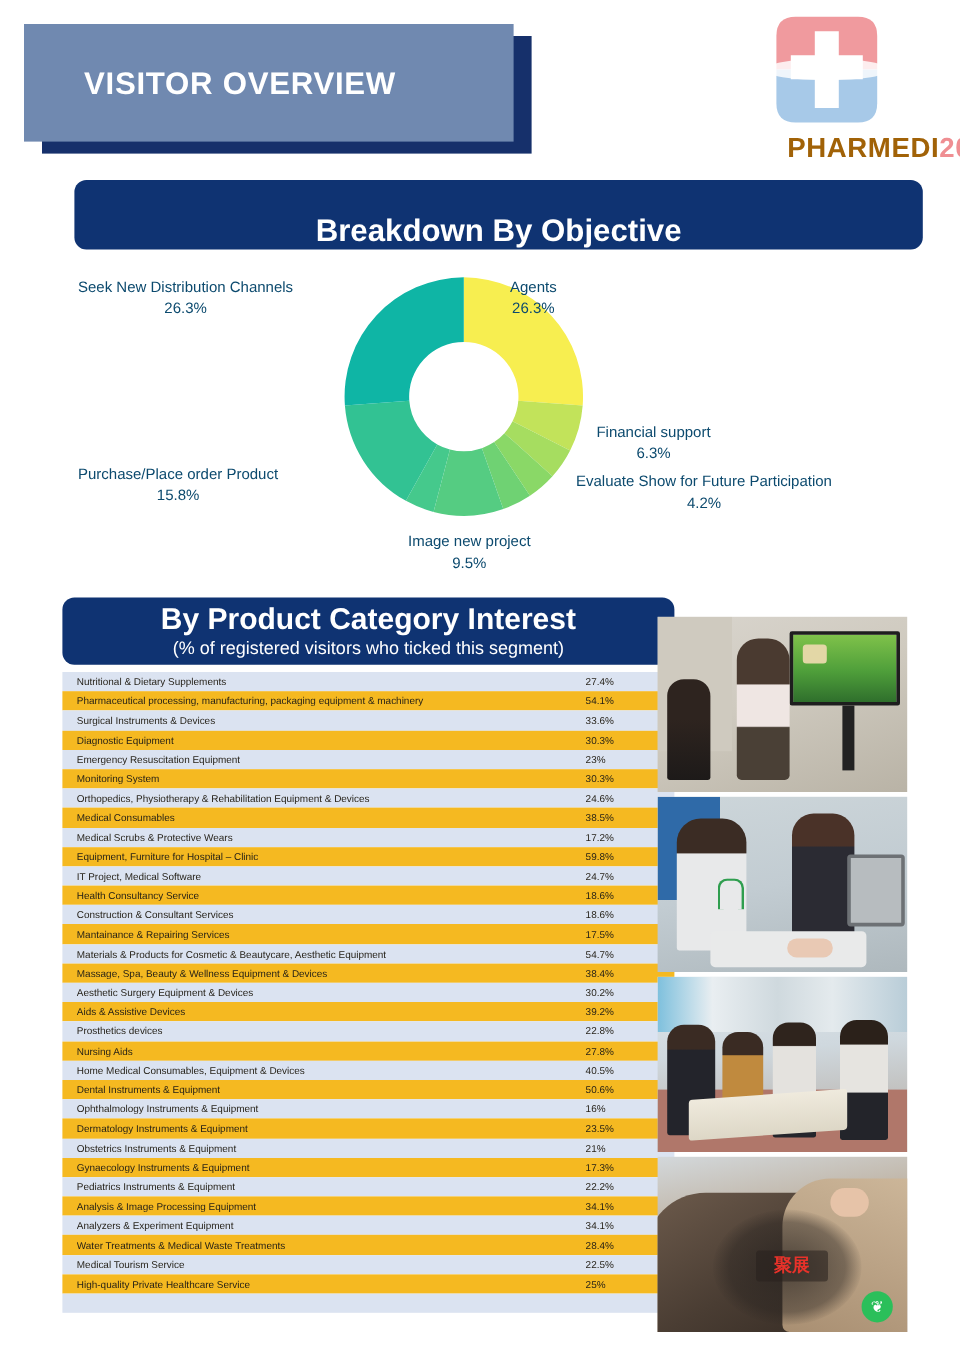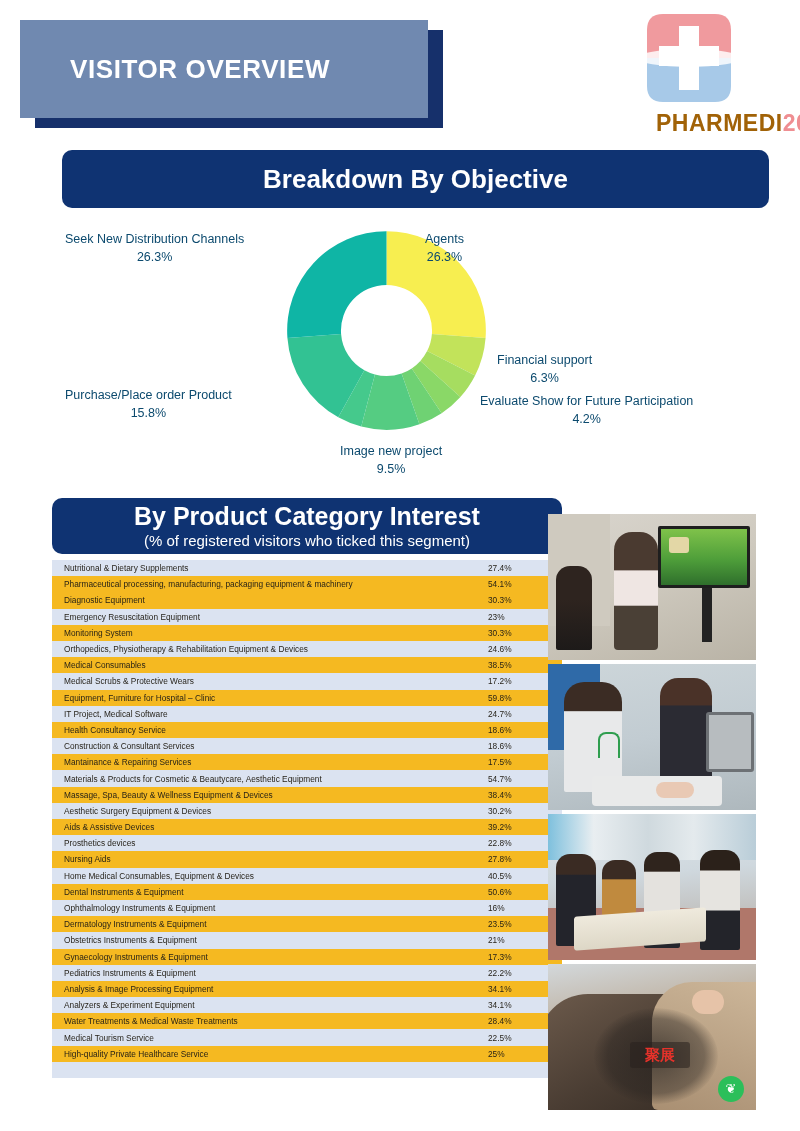--- a/index.html
+++ b/index.html
@@ -35,21 +35,21 @@
   }
   .lt-blue { color:#a16207;margin-left:48px; }
   .lt-pink { color:#ef8e92; }
 
   
   .banner {
     position:absolute; background:#0f3372; border-radius:10px;
     color:#fff; text-align:center;
     display:flex; flex-direction:column; align-items:center; justify-content:center;
   }
-  #banner-objective { left:62px; top:150px; width:707px; height:58px; }
+  #banner-objective { left:62px; top:150px; width:707px; height:58px;justify-content:flex-end; }
   #banner-objective .b-title { font-size:26px; font-weight:bold; }
   #banner-category { left:52px; top:498px; width:510px; height:56px; }
   #banner-category .b-title { font-size:25px; font-weight:bold; line-height:1.05; }
   #banner-category .b-sub { font-size:15px; margin-top:2px; }
 
   
   .chart-area { position:absolute; left:0; top:215px; width:800px; height:275px; }
   .donut { position:absolute; left:283px; top:12px; width:207px; height:207px; }
   .c-label {
     position:absolute; font-size:12.5px; color:#0c4a6e; text-align:center;
@@ -263,20 +263,24 @@
 
   <div class="table-wrap" id="category-table">
       <div class="trow even">
         <span class="t-name">Nutritional &amp; Dietary Supplements</span>
         <span class="t-val">27.4%</span>
       </div>
       <div class="trow odd">
         <span class="t-name">Pharmaceutical processing, manufacturing, packaging equipment &amp; machinery</span>
         <span class="t-val">54.1%</span>
       </div>
+      <div class="trow even">
+        <span class="t-name">Surgical Instruments &amp; Devices</span>
+        <span class="t-val">33.6%</span>
+      </div>
       <div class="trow odd">
         <span class="t-name">Diagnostic Equipment</span>
         <span class="t-val">30.3%</span>
       </div>
       <div class="trow even">
         <span class="t-name">Emergency Resuscitation Equipment</span>
         <span class="t-val">23%</span>
       </div>
       <div class="trow odd">
         <span class="t-name">Monitoring System</span>

